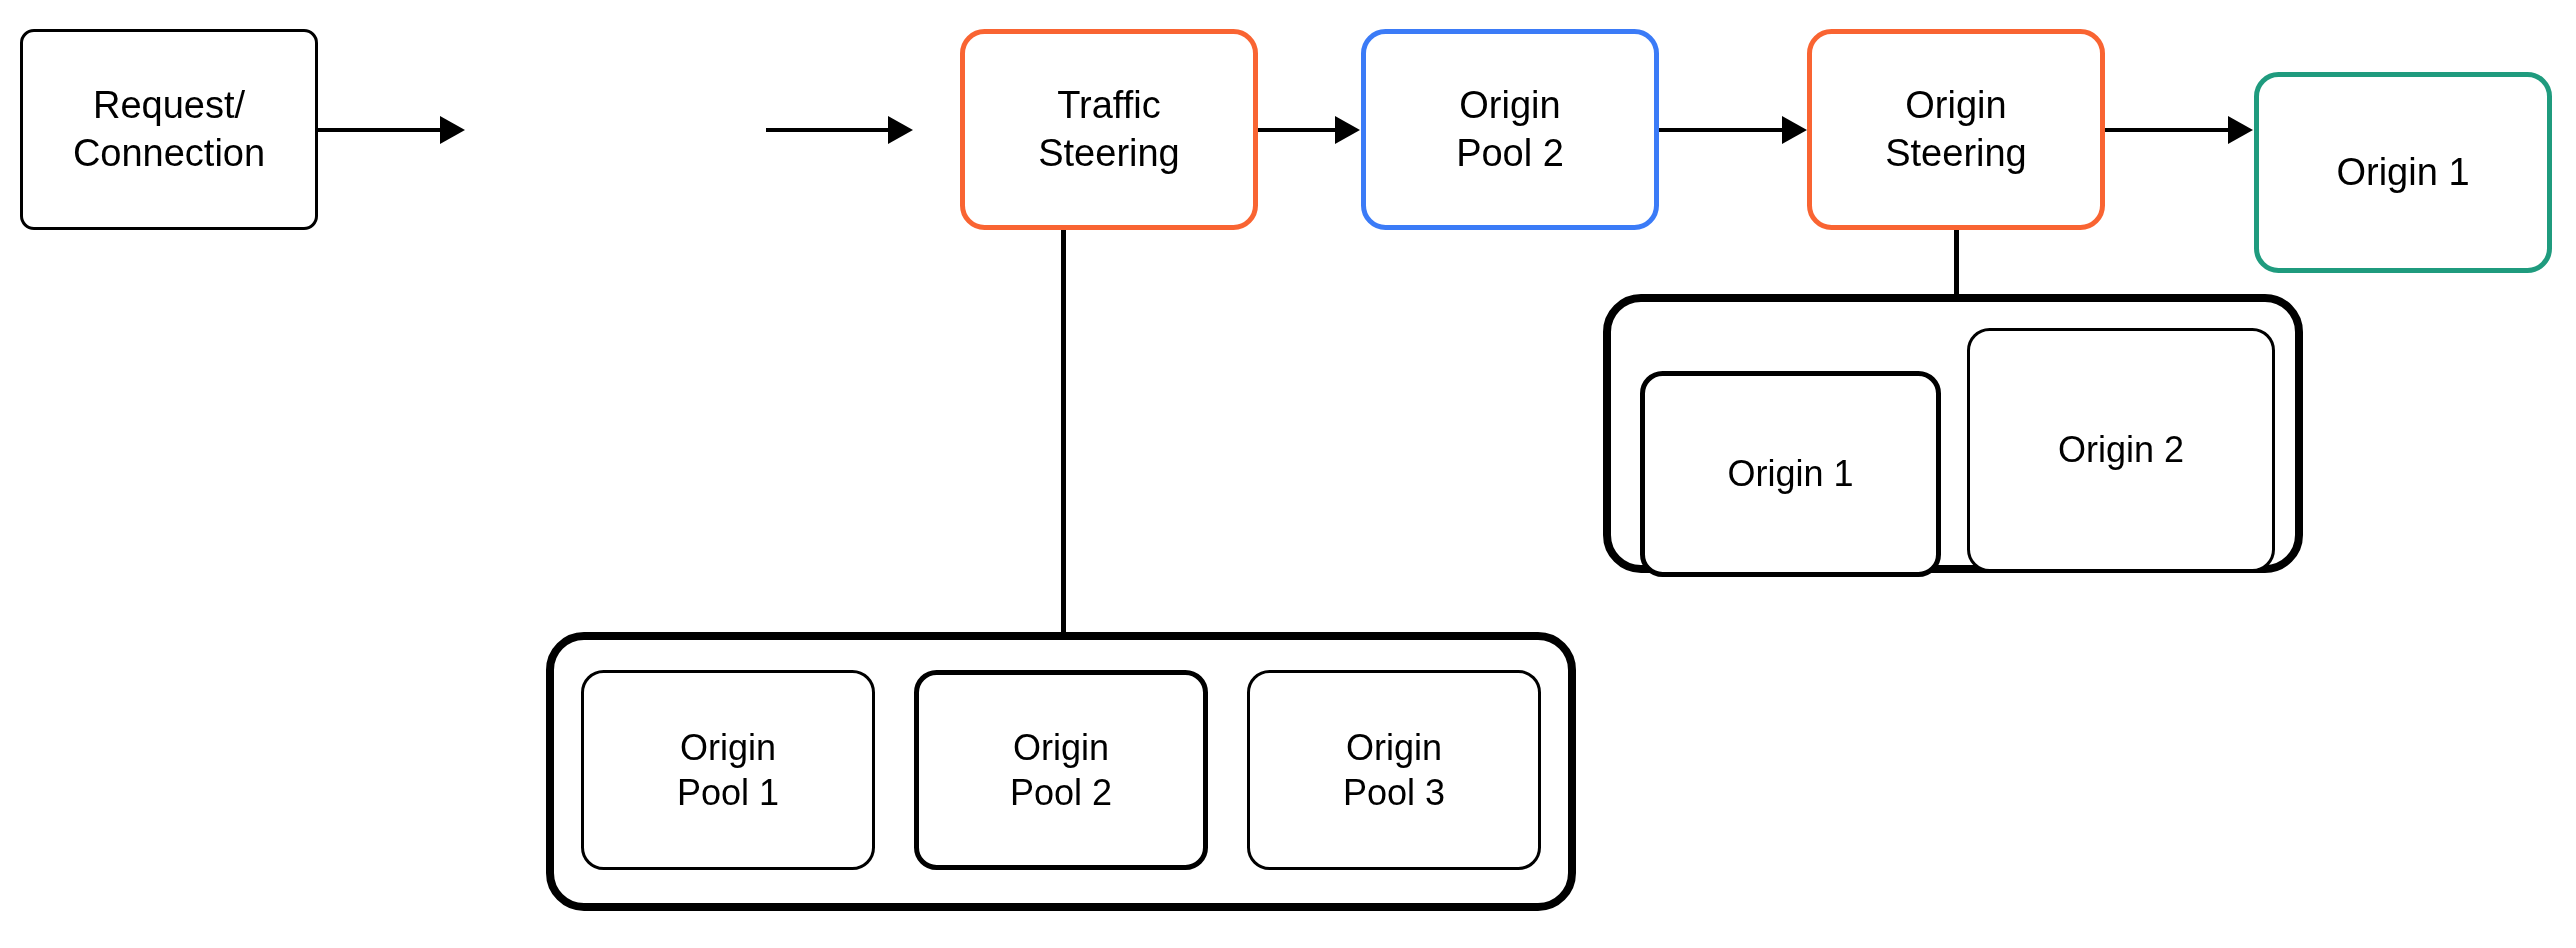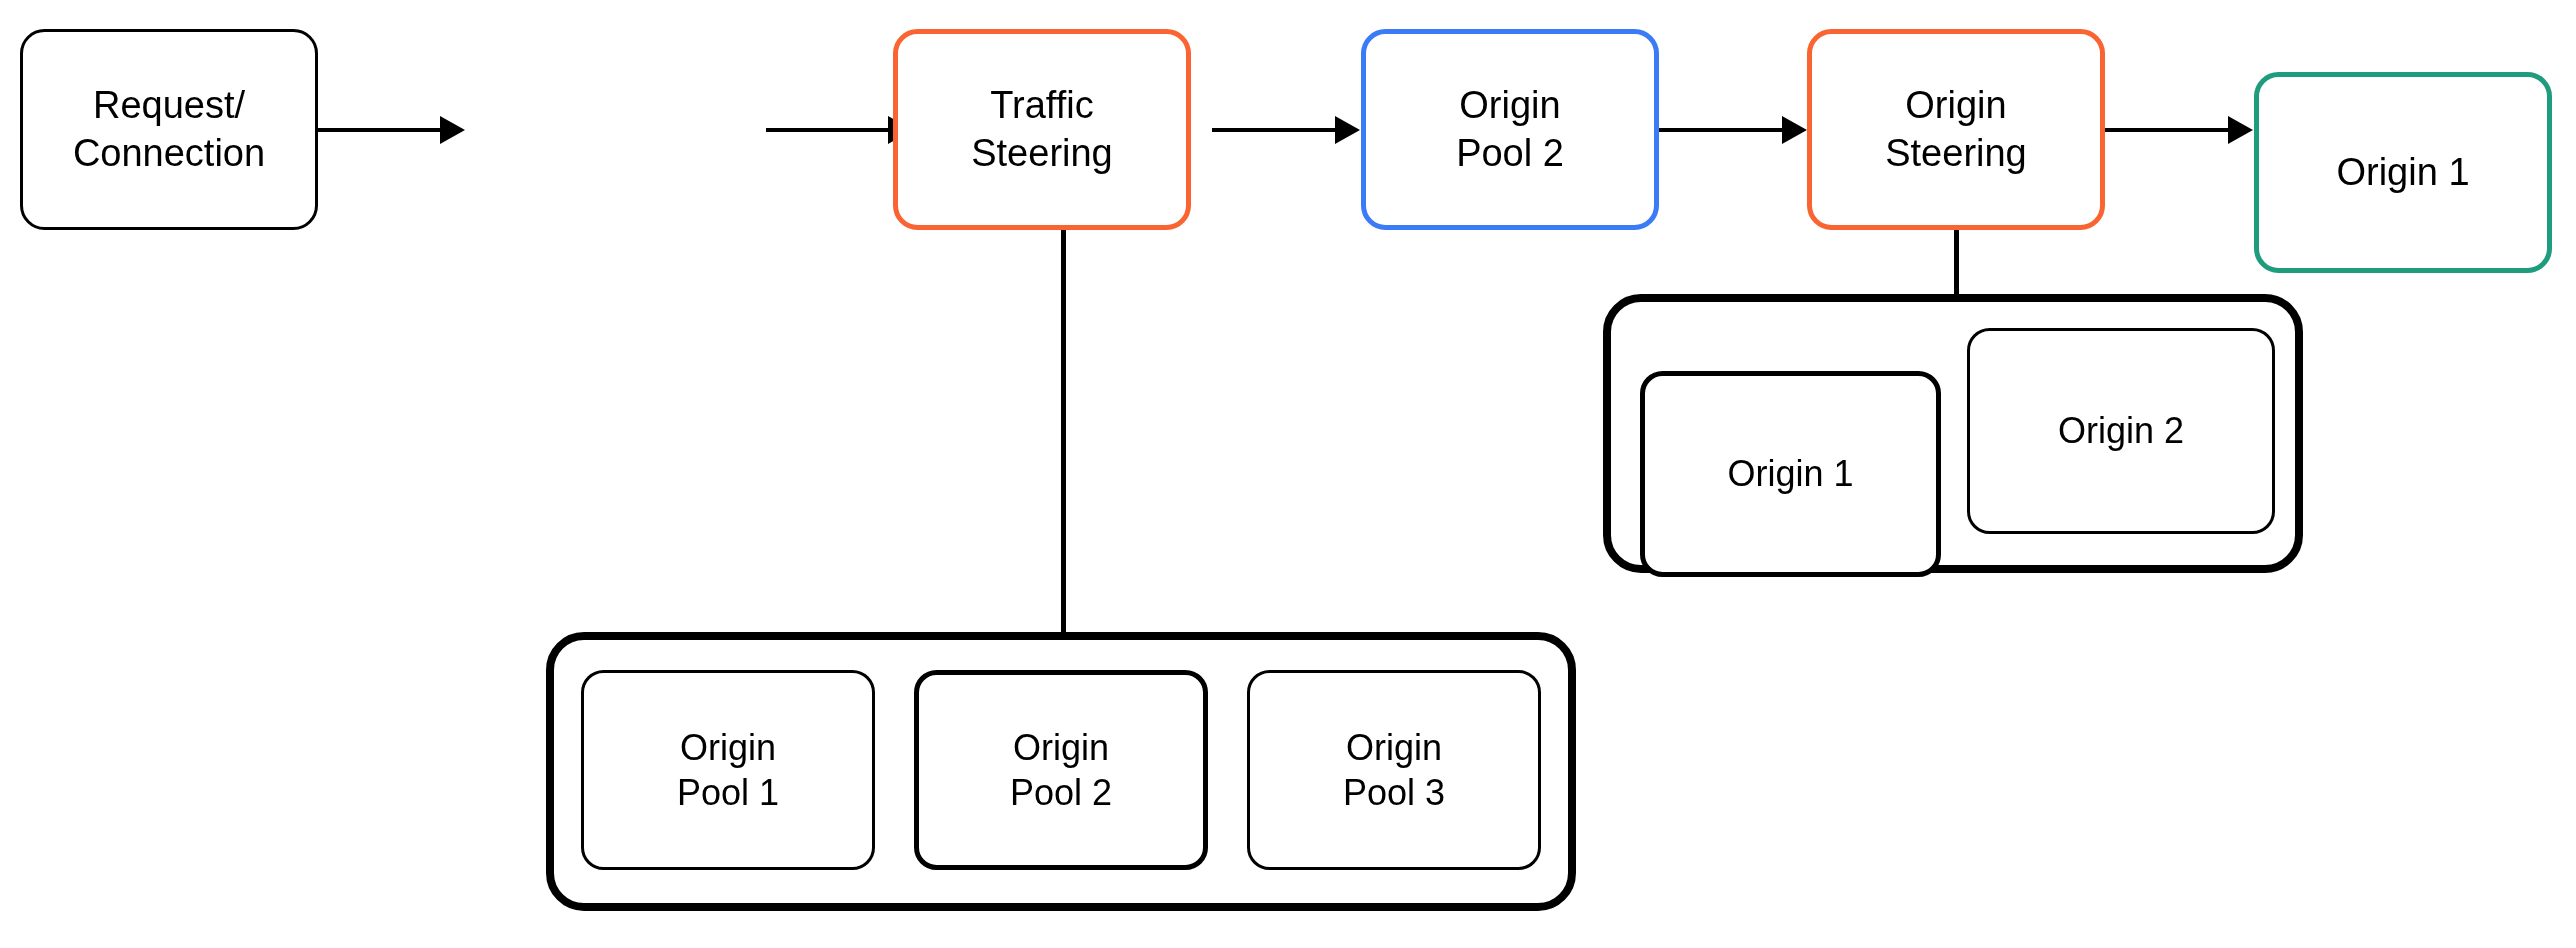--- a/index.html
+++ b/index.html
@@ -82,25 +82,25 @@
     border-bottom: 14px solid transparent;
     border-left: 25.4px solid #000000;
     z-index: 1;
   }
 </style>
 </head>
 <body>
 
 <div id="canvas">
 
-  <div class="node top thin accent-black" style="left:20px;">Request/
+  <div class="node top thin accent-black" style="left:20px;border-radius:14px;">Request/
 Connection</div>
 
 
-  <div class="node top accent-orange" style="left:893px;">Traffic
+  <div class="node top accent-orange" style="left:960px;">Traffic
 Steering</div>
 
   <div class="node top accent-blue" style="left:1361px;">Origin
 Pool 2</div>
 
   <div class="node top accent-orange" style="left:1807px;">Origin
 Steering</div>
 
   <div class="node top accent-green" style="left:2254px;">Origin 1</div>
 
@@ -133,16 +133,16 @@
 Pool 2</div>
 
   <div class="node child thin accent-black" style="left:1247px; top:670px; width:294px; height:200px;">Origin
 Pool 3</div>
 
   <div class="group" style="left:1603px; top:294px; width:700px; height:279px;">
   </div>
 
   <div class="node child accent-green" style="left:1640px; top:328px; width:301px; height:206px; border-width:5.6px;">Origin 1</div>
 
-  <div class="node child thin accent-black" style="left:1967px; top:328px; width:308px; height:206px;">Origin 2</div>
+  <div class="node child thin accent-black" style="left:1967px; top:328px; width:308px; height:244px;">Origin 2</div>
 
 </div>
 
 
 </body></html>

